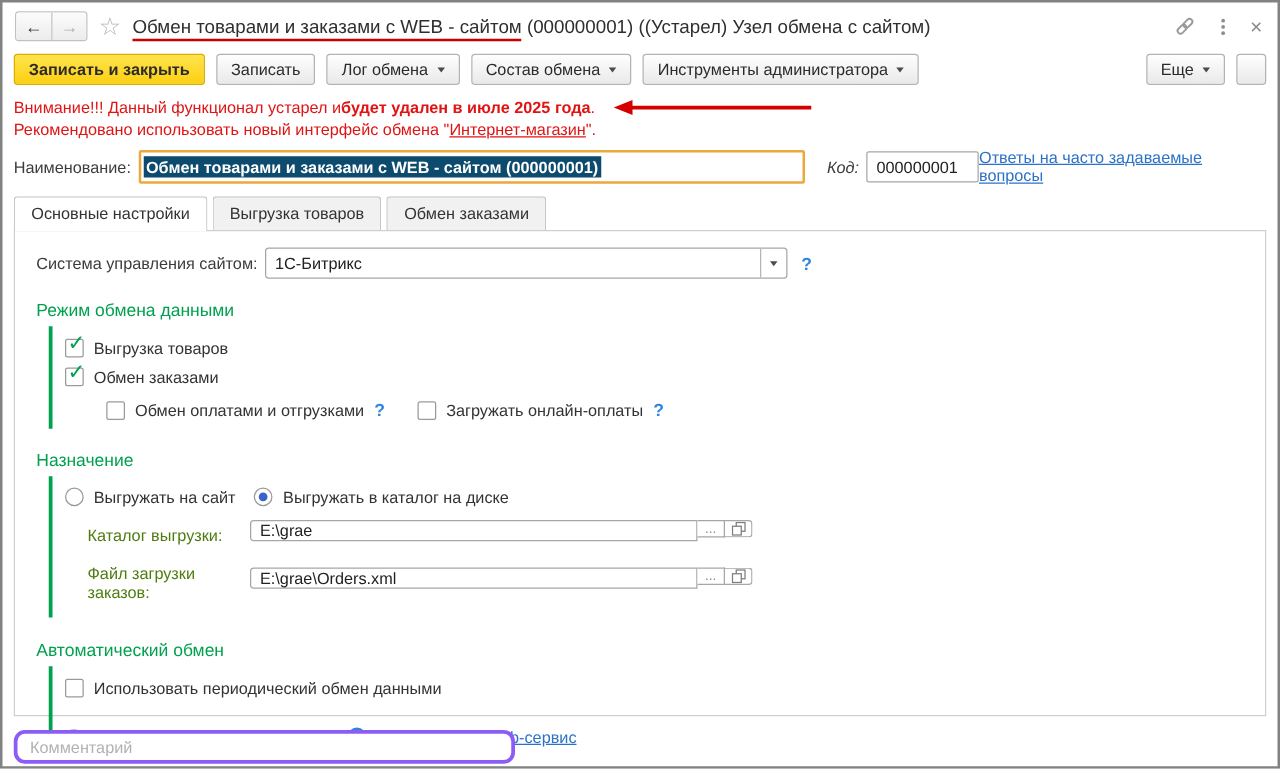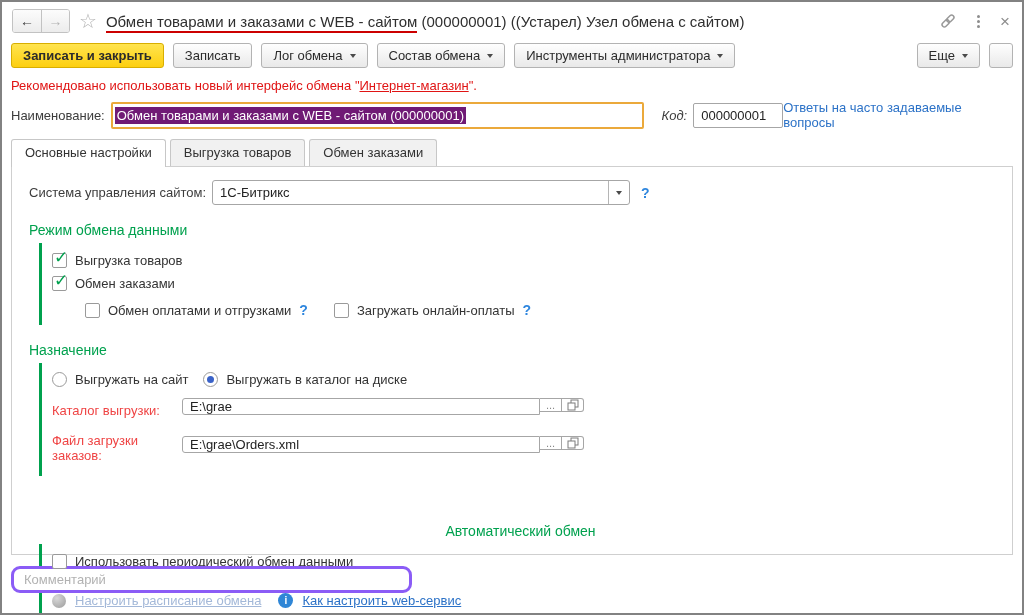--- a/index.html
+++ b/index.html
@@ -37,65 +37,65 @@
   .warning-line1 { display: flex; align-items: center; }
   .warning b { font-weight: 700; }
   .red-arrow { margin-left: 14px; flex: none; }
   .shop-link { text-decoration: underline; cursor: pointer; color: #e01414; }
 
   
   .name-row { display: flex; align-items: center; padding: 5px 12px 0 9px; }
   .field-label { font-size: 13px; color: #3c3c3c; margin-right: 6px; white-space: nowrap; }
   .name-input { width: 548px; height: 27px; border: 2px solid #eba93b; border-radius: 2px;
                 display: flex; align-items: center; padding: 0 2px; background: #fff; cursor: text; }
-  .selection { background: #701a75; color: #fff; font-size: 13px; padding: 1px 2px; white-space: nowrap; }
+  .selection { background: #0c4a6e; color: #fff; font-size: 13px; padding: 1px 2px; white-space: nowrap; font-weight: bold; }
   .code-label { margin-left: 18px; font-style: italic; }
   .code-input { width: 90px; height: 25px; border: 1px solid #a6a6a6; border-radius: 2px; font-size: 13px;
                 padding: 0 7px; color: #222; font-family: "Liberation Sans", sans-serif; }
-  .faq-link { margin-left: auto; color: #2c72c7; font-size: 13px; cursor: pointer; }
+  .faq-link { margin-left: auto; color: #2c72c7; text-decoration: underline; font-size: 13px; cursor: pointer; }
 
   
   .tabs { display: flex; gap: 4px; padding: 9px 0 0 9px; position: relative; z-index: 2; }
   .tab { border: 1px solid #c7c7c7; border-bottom: none; border-radius: 3px 3px 0 0; background: #f1f1f1;
          padding: 5px 13px 6px; font-size: 13px; color: #333; cursor: pointer; }
   .tab.active { background: #fff; margin-bottom: -1px; padding-bottom: 7px; }
 
   
   .panel { margin: 0 9px; border: 1px solid #cfcfcf; height: 389px; padding: 13px 0 0 17px; background: #fff; }
 
   .cms-row { display: flex; align-items: center; }
   .combo { width: 418px; height: 25px; border: 1px solid #a6a6a6; border-radius: 3px; display: flex;
            align-items: center; background: #fff; cursor: pointer; }
   .combo-value { flex: 1; padding: 0 7px; font-size: 13px; color: #222; }
   .combo-btn { width: 21px; align-self: stretch; border-left: 1px solid #b5b5b5; display: flex;
                align-items: center; justify-content: center; }
   .q-help { color: #2e86de; font-weight: 700; margin-left: 11px; font-size: 14px; cursor: pointer; }
 
   .section-title { color: #00a14e; font-size: 14px; margin: 17px 0 5px; }
-  .section-title.big-gap { margin-top: 47px; text-align: center; }
+  .section-title.big-gap { margin-top: 18px; }
   .group { margin-left: 10px; border-left: 3px solid #00a14e; padding: 2px 0 3px 10px; }
 
   .cb-row { display: flex; align-items: center; margin: 8px 0; }
   .checkbox { width: 15px; height: 15px; border: 1px solid #9a9a9a; border-radius: 2px; background: #fff;
               position: relative; flex: none; cursor: pointer; }
   .checkbox .tick { position: absolute; left: 1px; top: -7px; color: #00a14e; font-weight: 700;
                     font-size: 17px; font-family: "DejaVu Sans", sans-serif; }
   .cb-label { margin-left: 8px; font-size: 13px; color: #333; white-space: nowrap; }
   .sub-row { margin: 11px 0 4px 33px; display: flex; align-items: center; gap: 26px; }
   .sub-item { display: flex; align-items: center; }
   .sub-item .q-help { margin-left: 8px; }
 
   .radio-row { display: flex; align-items: center; gap: 15px; margin: 7px 0 11px; }
   .radio-item { display: flex; align-items: center; }
   .radio { width: 15px; height: 15px; border: 1px solid #9a9a9a; border-radius: 50%; background: #fff;
            position: relative; flex: none; cursor: pointer; }
   .radio .dot { position: absolute; inset: 3px; border-radius: 50%; background: #3a62c8; }
 
   .path-row { display: flex; align-items: center; margin: 10px 0; }
-  .path-label { width: 130px; font-size: 13px; color: #ef4444; flex: none; }
+  .path-label { width: 130px; font-size: 13px; color: #4d7c0f; flex: none; margin-left: 18px; }
   .path-field { display: flex; align-items: flex-start; height: 25px; }
   .path-input { width: 358px; border: 1px solid #a6a6a6; border-radius: 3px 0 0 3px; display: flex;
                 align-items: center; padding: 0 7px; font-size: 13px; color: #222; background: #fff; cursor: text; }
   .mini-btn { width: 22px; border: 1px solid #a6a6a6; border-left: none; display: flex; align-items: center;
               justify-content: center; color: #8a8a8a; font-size: 11px; background: #fff; cursor: pointer; }
   .mini-btn.last { border-radius: 0 3px 3px 0; }
 
   .links-row { display: flex; align-items: center; gap: 9px; margin-top: 24px; margin-bottom: 4px; }
   .gray-ball { width: 14px; height: 14px; border-radius: 50%; flex: none;
                background: radial-gradient(circle at 35% 30%, #d9d9d9, #9b9b9b); }
@@ -171,20 +171,29 @@
     <div class="btn">
       <span>Еще</span>
       <span class="caret"></span>
     </div>
     <div class="btn">
       
     </div>
   </div>
 
   <div class="warning">
+    <div class="warning-line1">
+      <span>Внимание!!! Данный функционал устарел и </span>
+      <b>будет удален в июле 2025 года</b>
+      <span>.</span>
+      <svg class="red-arrow" width="160" height="14" viewBox="0 0 160 14">
+        <path d="M159 7 H13" stroke="#d40000" stroke-width="3"></path>
+        <path d="M16 1 L1 7 L16 13 Z" fill="#d40000"></path>
+      </svg>
+    </div>
     <div>
       <span>Рекомендовано использовать новый интерфейс обмена "</span><span class="shop-link">Интернет-магазин</span><span>".</span>
     </div>
   </div>
 
   <div class="name-row">
     <span class="field-label">Наименование:</span>
     <div class="name-input">
       <span class="selection">Обмен товарами и заказами с WEB - сайтом (000000001)</span>
     </div>

